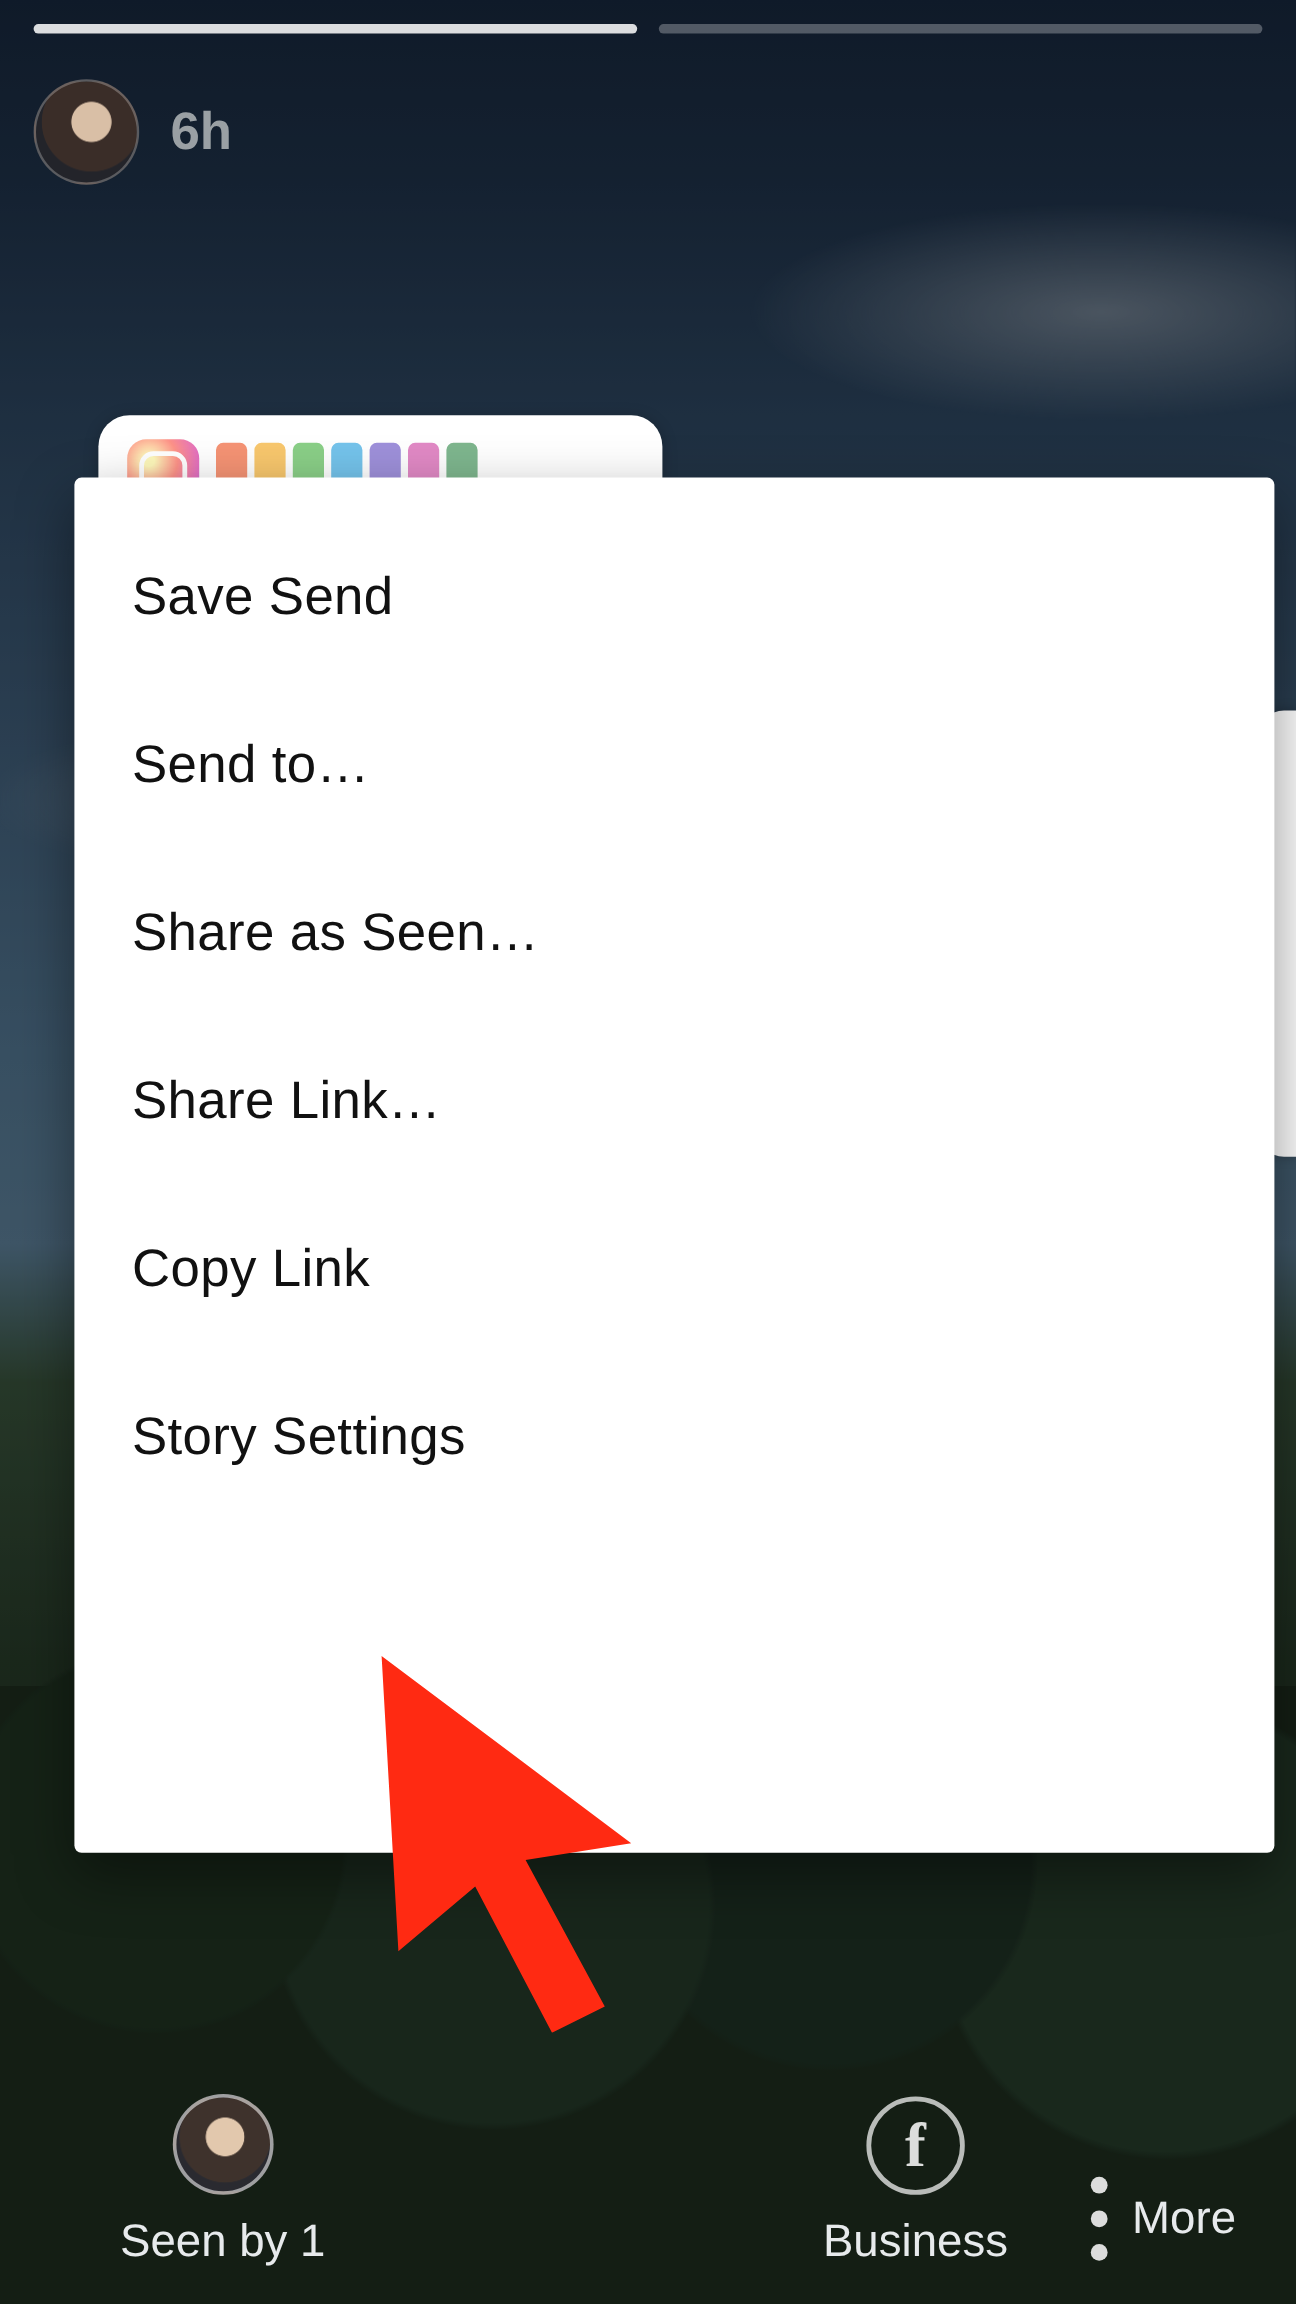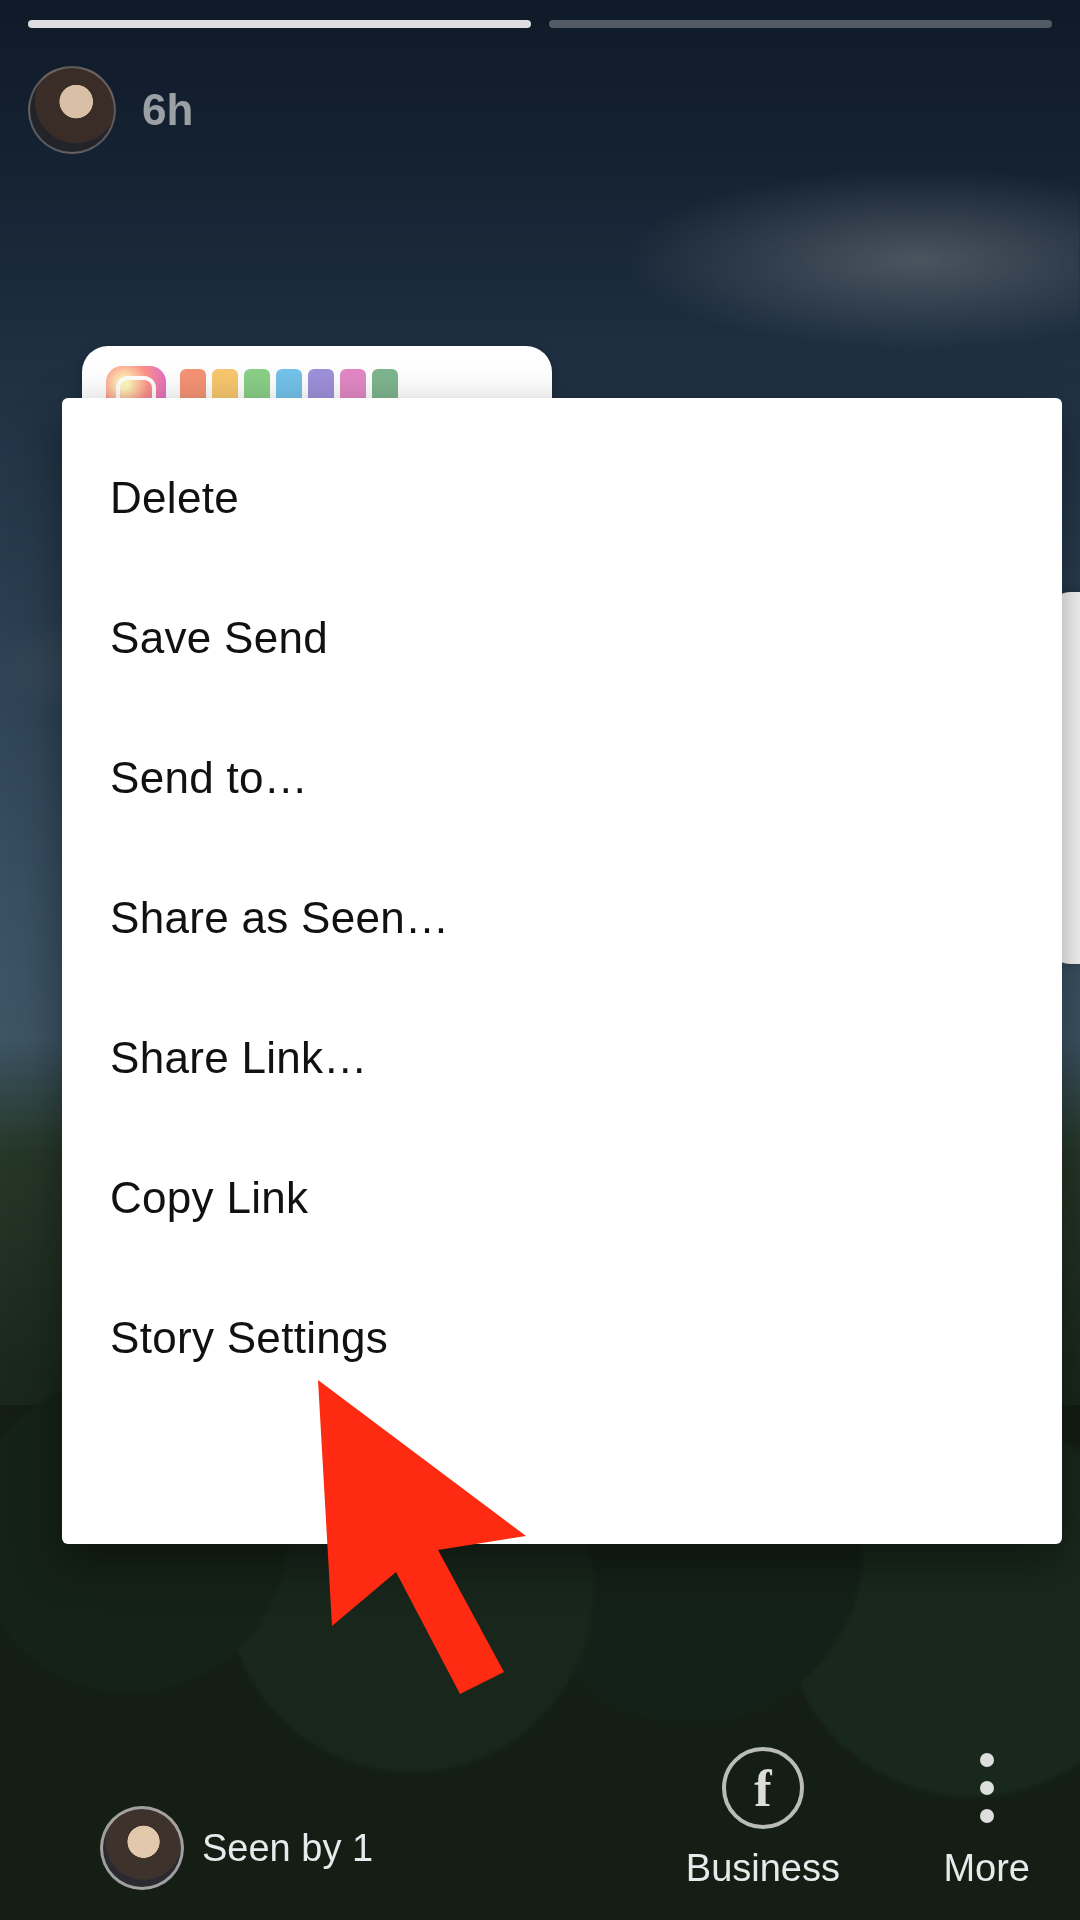--- a/index.html
+++ b/index.html
@@ -85,36 +85,36 @@
   color:#111;
   letter-spacing:0.3px;
 }
 
 .cursor-arrow {
   position:absolute; left:290px; top:1374px; width:250px; height:320px;
   pointer-events:none;
 }
 
 .bottom { position:absolute; left:0; right:0; bottom:30px; height:220px; display:flex; align-items:flex-end; }
-.seen-box { position:absolute; left:100px; bottom:0; display:flex; flex-direction:row; align-items:center; gap:18px; }
+.seen-box { position:absolute; left:100px; bottom:0; display:flex; flex-direction:column; align-items:center; gap:18px; }
 .small-avatar {
   width:84px; height:84px; border-radius:50%;
   background: radial-gradient(circle at 52% 42%, #e2c8ad 0 26%, #3e322c 27% 62%, #2a2a30 63% 100%);
   border:3px solid rgba(255,255,255,0.55);
 }
 .seen-label { color:#e7eaec; font-size:38px; font-weight:500; }
 .fb-box { position:absolute; right:240px; bottom:0; display:flex; flex-direction:column; align-items:center; gap:18px; }
 .fb-circle {
   width:82px; height:82px; border-radius:50%;
   border:4px solid rgba(255,255,255,0.7);
   display:flex; align-items:center; justify-content:center;
   color:rgba(255,255,255,0.85); font-size:52px; font-family:Georgia, serif; font-weight:700;
 }
 .fb-label { color:#e7eaec; font-size:38px; font-weight:500; }
-.more-box { position:absolute; right:50px; bottom:0; display:flex; flex-direction:column; align-items:center; gap:18px; }
+.more-box { position:absolute; right:50px; bottom:0; display:flex; flex-direction:row; align-items:center; gap:18px; }
 .dots { width:18px; height:82px; display:flex; flex-direction:column; justify-content:space-between; align-items:center; padding:6px 0; }
 .dots span { width:14px; height:14px; background:rgba(255,255,255,0.85); border-radius:50%; }
 .more-label { color:#e7eaec; font-size:38px; font-weight:500; }
 </style>
 </head>
 <body>
 
 <div class="screen">
   <div class="clouds"></div>
   <div class="trees"></div>
@@ -141,21 +141,20 @@
           <span style="background: rgb(107, 85, 199);"></span>
           <span style="background: rgb(210, 74, 166);"></span>
           <span style="background: rgb(58, 143, 82);"></span>
         </div>
     </div>
   </div>
 
   <div class="edge-tab"></div>
 
   <div class="dialog" id="dialog">
-      <div class="menu-item">Delete</div>
       <div class="menu-item">Save Send</div>
       <div class="menu-item">Send to…</div>
       <div class="menu-item">Share as Seen…</div>
       <div class="menu-item">Share Link…</div>
       <div class="menu-item">Copy Link</div>
       <div class="menu-item">Story Settings</div>
     </div>
 
   <svg class="cursor-arrow" viewBox="0 0 250 320">
     <path id="arrow-path" d="M28 6 L236 162 L148 176 L214 298 L170 320 L106 198 L42 252 Z" fill="#ff2a12"></path>

